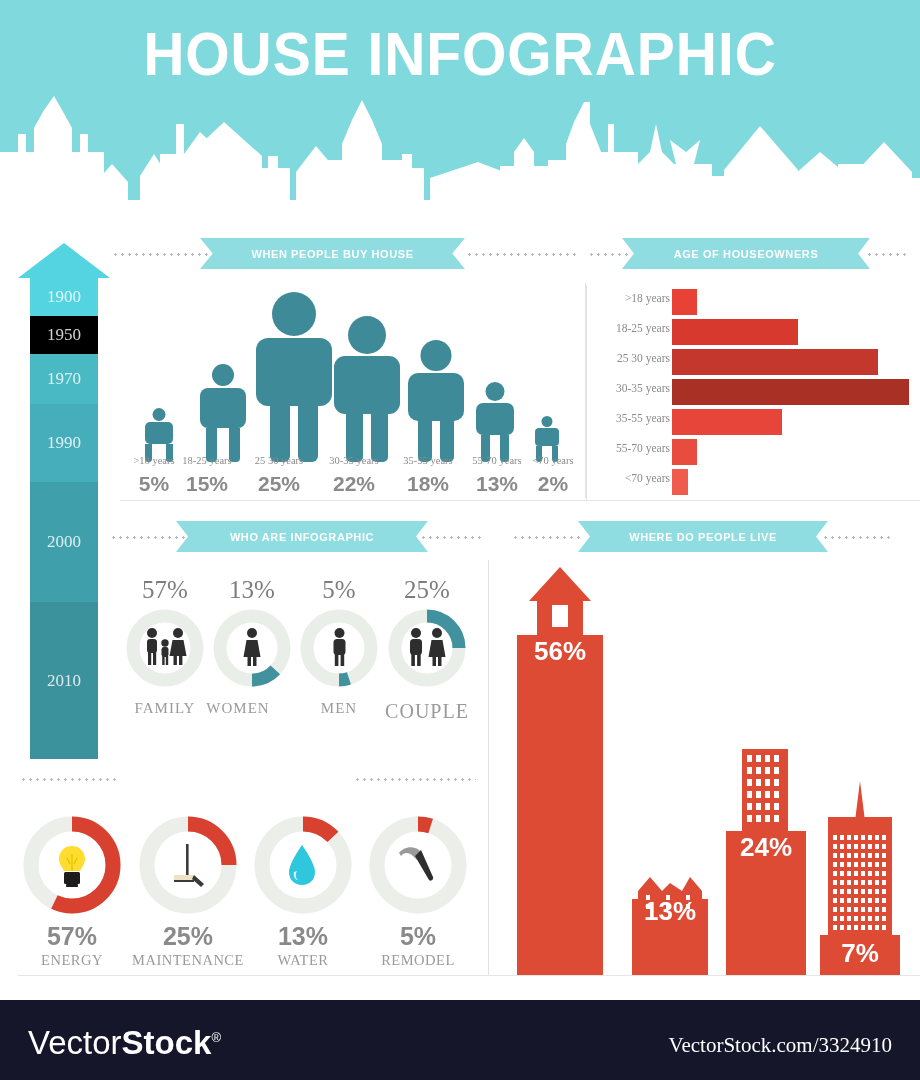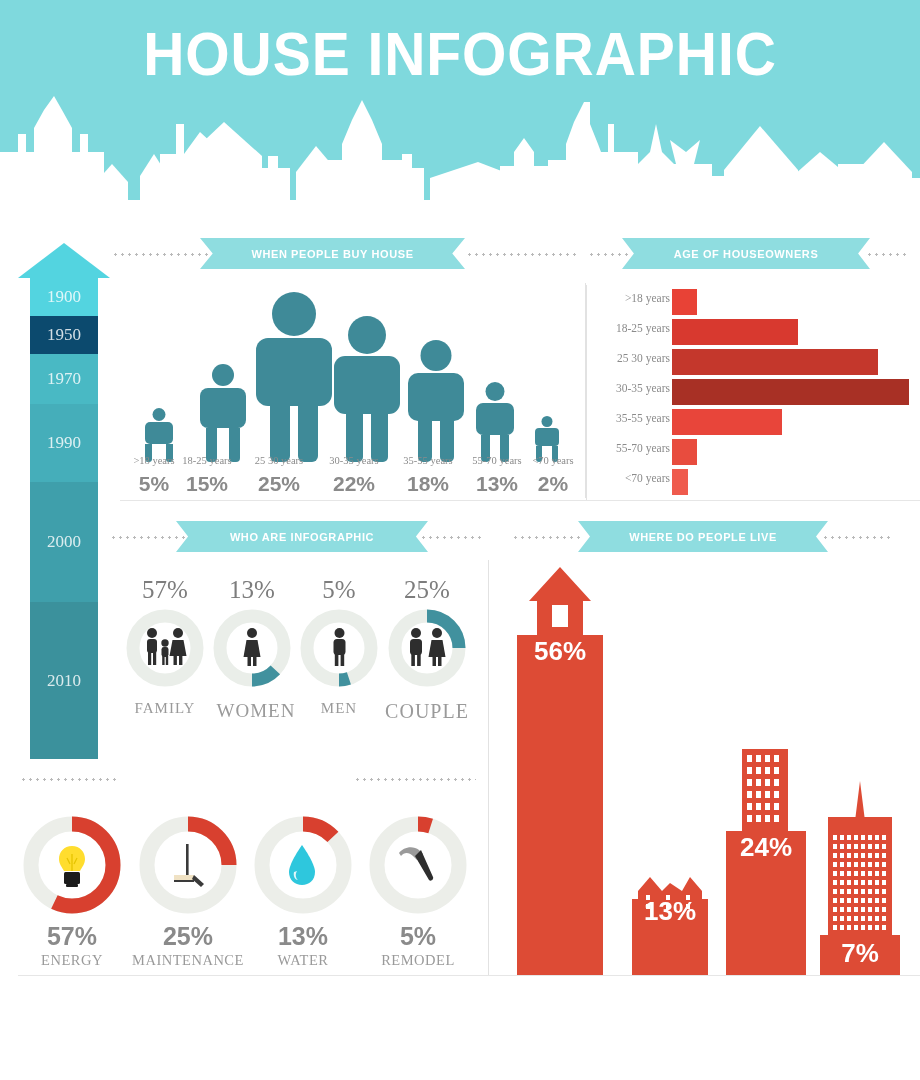--- a/index.html
+++ b/index.html
@@ -120,21 +120,21 @@
       <path fill="#ffffff" d="M856,110 L856,82 L884,52 L912,82 L912,110 Z"></path>
       <path fill="#ffffff" d="M890,110 L890,88 L920,88 L920,110 Z"></path>
     </svg>
   </div>
 
   <div class="timeline">
     <div class="tl-tip"></div>
     <div class="tl-seg" style="top:35px;height:38px;background:#53d4e0;">
       <span>1900</span>
       </div>
-    <div class="tl-seg" style="top:73px;height:38px;background:#0c4a6e;">
+    <div class="tl-seg" style="top:73px;height:38px;background:#000000;">
       <span>1950</span>
       </div>
     <div class="tl-seg" style="top:111px;height:50px;background:#49b9c4;">
       <span>1970</span>
       </div>
     <div class="tl-seg" style="top:161px;height:78px;background:#45aeba;">
       <span>1990</span>
       </div>
     <div class="tl-seg" style="top:239px;height:120px;background:#3f9fab;">
       <span>2000</span>
@@ -298,21 +298,21 @@
   <svg style="position:absolute;left:212px;top:608px;width:80px;height:80px;" viewBox="0 0 80 80">
     <circle cx="40" cy="40" r="32" fill="none" stroke="#eaeee9" stroke-width="13"></circle>
     <circle cx="40" cy="40" r="32" fill="none" stroke="#41919e" stroke-width="13" stroke-dasharray="26.1 201.1" transform="rotate(-90 40 40) scale(-1,1) translate(-80,0)"></circle>
   </svg>
   <svg style="position:absolute;left:241px;top:626px;width:22px;height:42px;" viewBox="0 0 22 42">
     <circle cx="11" cy="7" r="5" fill="#2e2e2e"></circle>
     <path d="M5.5 14 h11 l3 17 h-17 z" fill="#2e2e2e"></path>
     <rect x="6.5" y="30" width="3.5" height="10" fill="#2e2e2e"></rect>
     <rect x="12" y="30" width="3.5" height="10" fill="#2e2e2e"></rect>
   </svg>
-  <div class="donut-cap" style="left:206px;top:700px;width:100px;font-size:19px;">WOMEN</div>
+  <div class="donut-cap" style="left:188px;top:700px;width:100px;font-size:15px;">WOMEN</div>
 
   <div class="donut-pct" style="left:299px;top:576px;width:80px;font-size:25px;">5%</div>
   <svg style="position:absolute;left:299px;top:608px;width:80px;height:80px;" viewBox="0 0 80 80">
     <circle cx="40" cy="40" r="32" fill="none" stroke="#eaeee9" stroke-width="13"></circle>
     <circle cx="40" cy="40" r="32" fill="none" stroke="#41919e" stroke-width="13" stroke-dasharray="10.1 201.1" transform="rotate(-90 40 40) scale(-1,1) translate(-80,0)"></circle>
   </svg>
   <svg style="position:absolute;left:329px;top:626px;width:21px;height:42px;" viewBox="0 0 21 42">
     <circle cx="10.5" cy="7" r="5" fill="#2e2e2e"></circle>
     <rect x="4.5" y="13" width="12" height="16" rx="3.5" fill="#2e2e2e"></rect>
     <rect x="5.8" y="28" width="3.6" height="12" fill="#2e2e2e"></rect>
@@ -536,14 +536,20 @@
           <rect x="36" y="146" width="4" height="5"></rect>
           <rect x="43" y="146" width="4" height="5"></rect>
           <rect x="50" y="146" width="4" height="5"></rect>
           <rect x="57" y="146" width="4" height="5"></rect>
           <rect x="64" y="146" width="4" height="5"></rect>
       </g>
     </svg>
     <div class="bld-val" style="left:318px;bottom:6px;width:84px;">7%</div>
   </div>
 
+  <div class="footer">
+    <div class="vs-logo">
+      <span>Vector</span><b>Stock</b><sup>®</sup>
+    </div>
+    <div class="vs-url">VectorStock.com/3324910</div>
+  </div>
 
 </div>
 
 </body></html>

